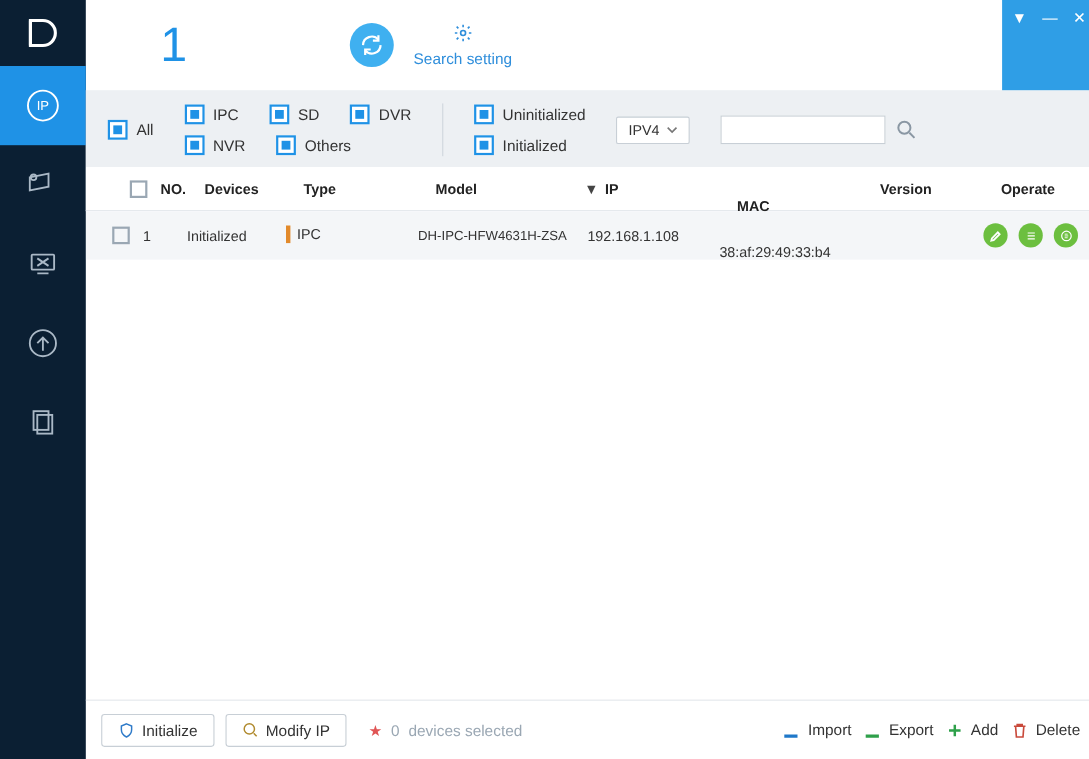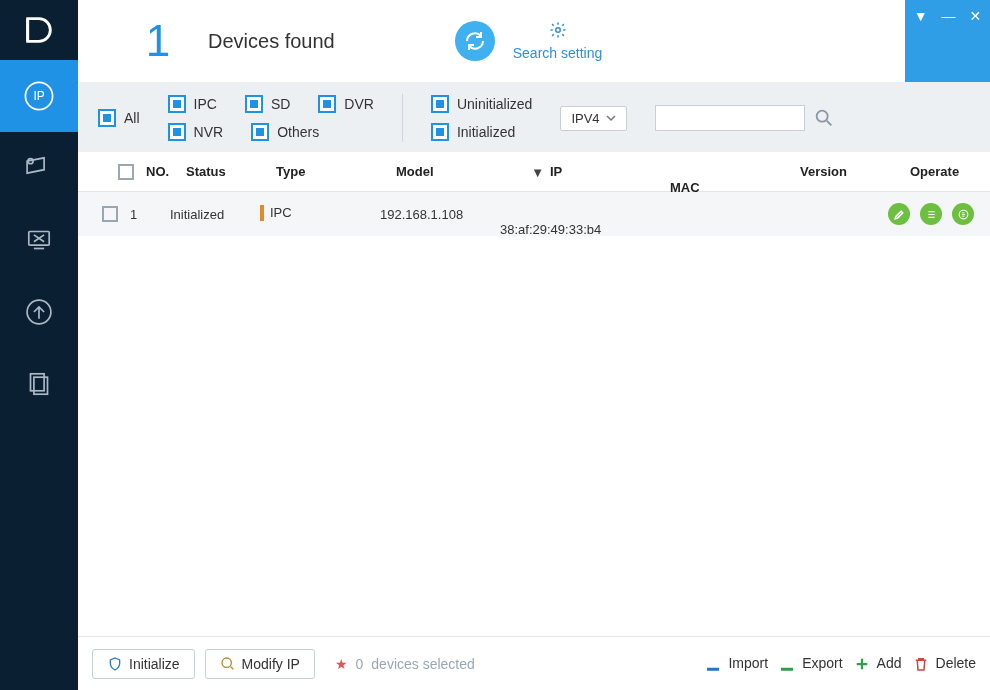--- a/index.html
+++ b/index.html
@@ -135,21 +135,20 @@
   <div class="main">
 
     <div class="winbox">
       <span>▼</span>
       <span>—</span>
       <span>✕</span>
     </div>
 
     <div class="topbar">
       <div class="count">1</div>
-      <div class="title">Devices found</div>
       <div class="refresh-btn">
         <svg viewBox="0 0 24 24" fill="none" stroke="currentColor" stroke-width="2">
             <path d="M4 12a8 8 0 0 1 14-5M20 12a8 8 0 0 1-14 5"></path>
             <path d="M18 3v5h-5M6 21v-5h5"></path>
           </svg>
       </div>
       <div class="search-setting">
         <svg viewBox="0 0 24 24" fill="none" stroke="currentColor" stroke-width="2">
             <circle cx="12" cy="12" r="3"></circle>
             <path d="M12 2v3M12 19v3M4.2 4.2l2.1 2.1M17.7 17.7l2.1 2.1M2 12h3M19 12h3M4.2 19.8l2.1-2.1M17.7 6.3l2.1-2.1"></path>
@@ -213,40 +212,41 @@
             <path d="M20 20l-5-5"></path>
           </svg>
       </div>
     </div>
 
     <div class="thead">
       <div class="col-chk">
           <span class="hbox"></span>
         </div>
       <div class="col-no">NO.</div>
-      <div class="col-status">Status</div>
+      <div class="col-status">Devices</div>
       <div class="col-type">Type</div>
       <div class="col-model"><span>Model</span><span class="sort-caret">▼</span></div>
       <div class="col-ip">IP</div>
       <div class="col-mac">MAC</div>
       <div class="col-ver">Version</div>
       <div class="col-op">Operate</div>
     </div>
 
     <div class="tablearea">
       <div class="trow">
         <div class="col-chk">
             <span class="hbox"></span>
           </div>
         <div class="col-no">1</div>
         <div class="col-status">Initialized</div>
         <div class="col-type"><span class="type-chip">
               <span class="bar"></span>
               <span>IPC</span>
             </span></div>
+        <div class="col-model" style="font-size:12px;line-height:1.2;">DH-IPC-HFW4631H-ZSA</div>
         <div class="col-ip">192.168.1.108</div>
         <div class="col-mac">38:af:29:49:33:b4</div>
         <div class="col-ver"></div>
         <div class="col-op op-icons">
           <span class="ic">
               <svg viewBox="0 0 24 24" fill="none" stroke="currentColor" stroke-width="3">
                 <path d="M4 20l4-1 10-10-3-3L5 16l-1 4z"></path>
               </svg>
             </span>
           <span class="ic">

